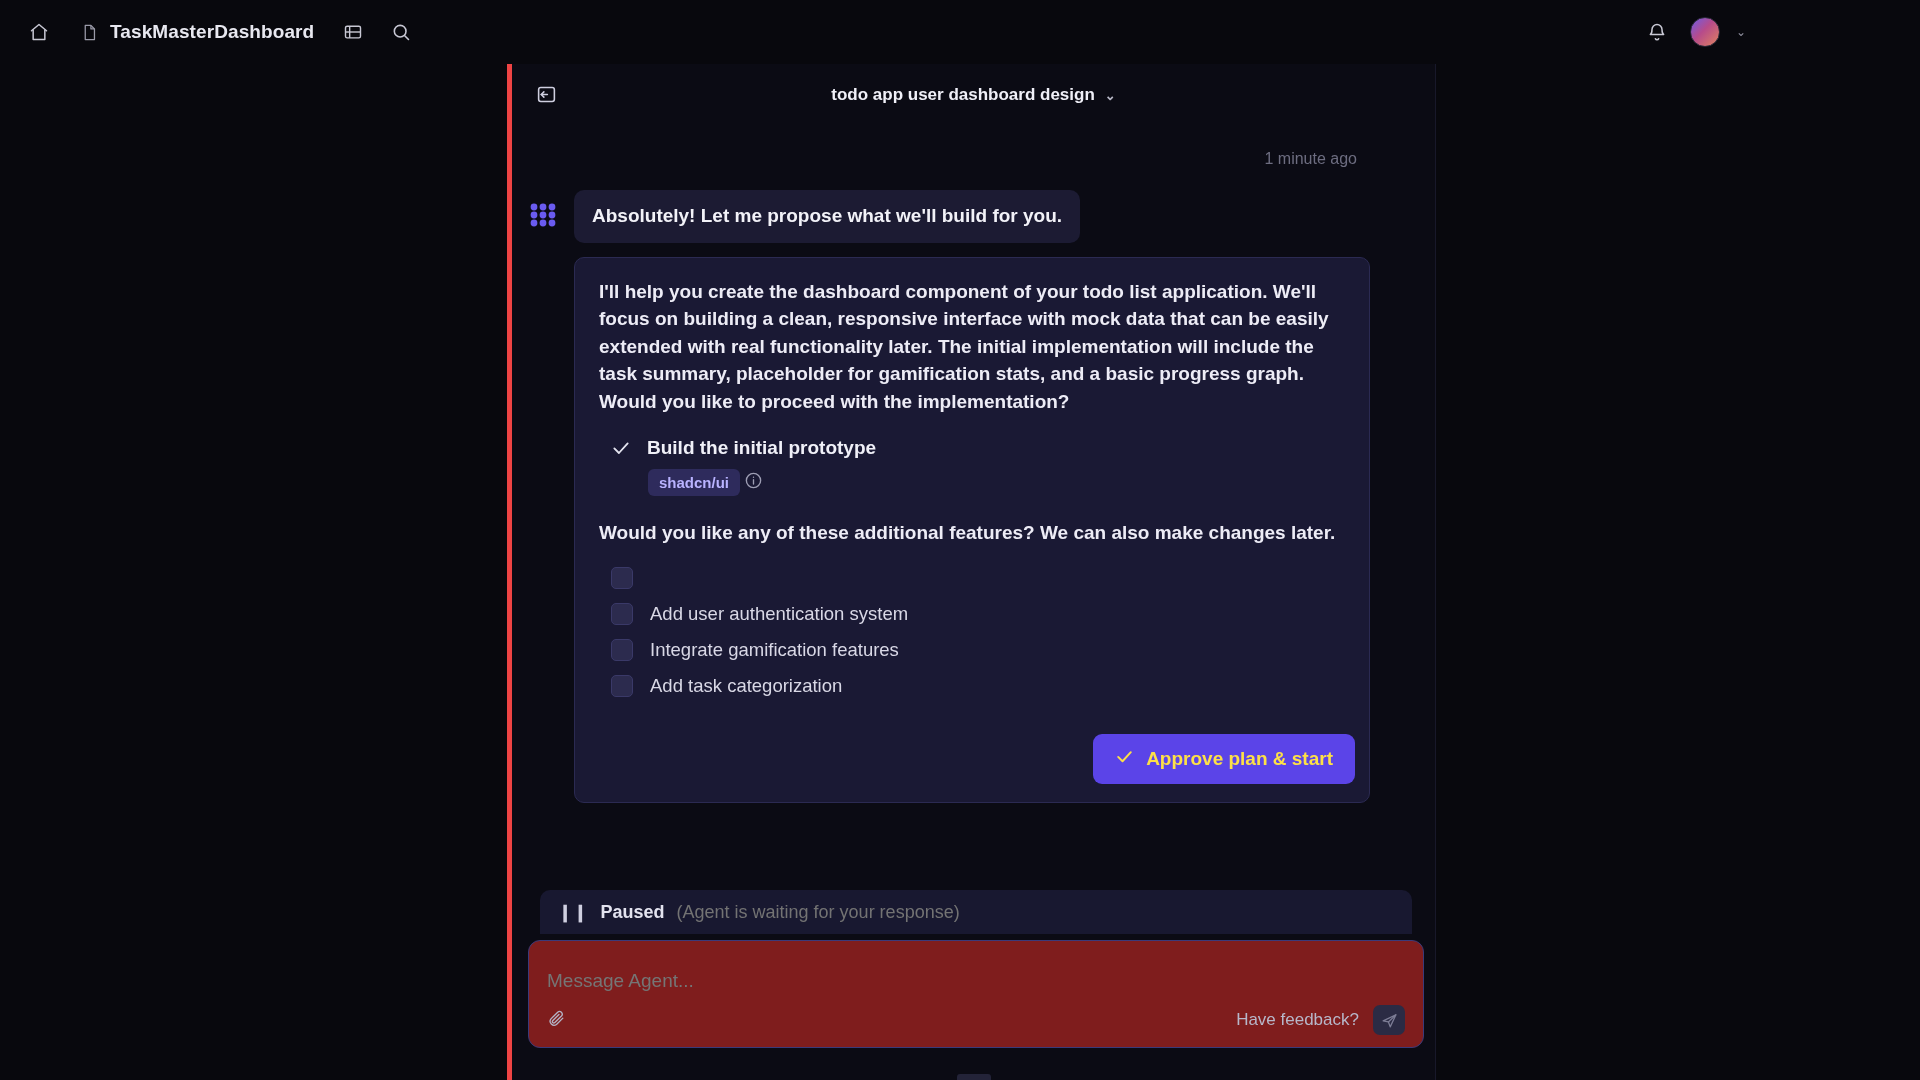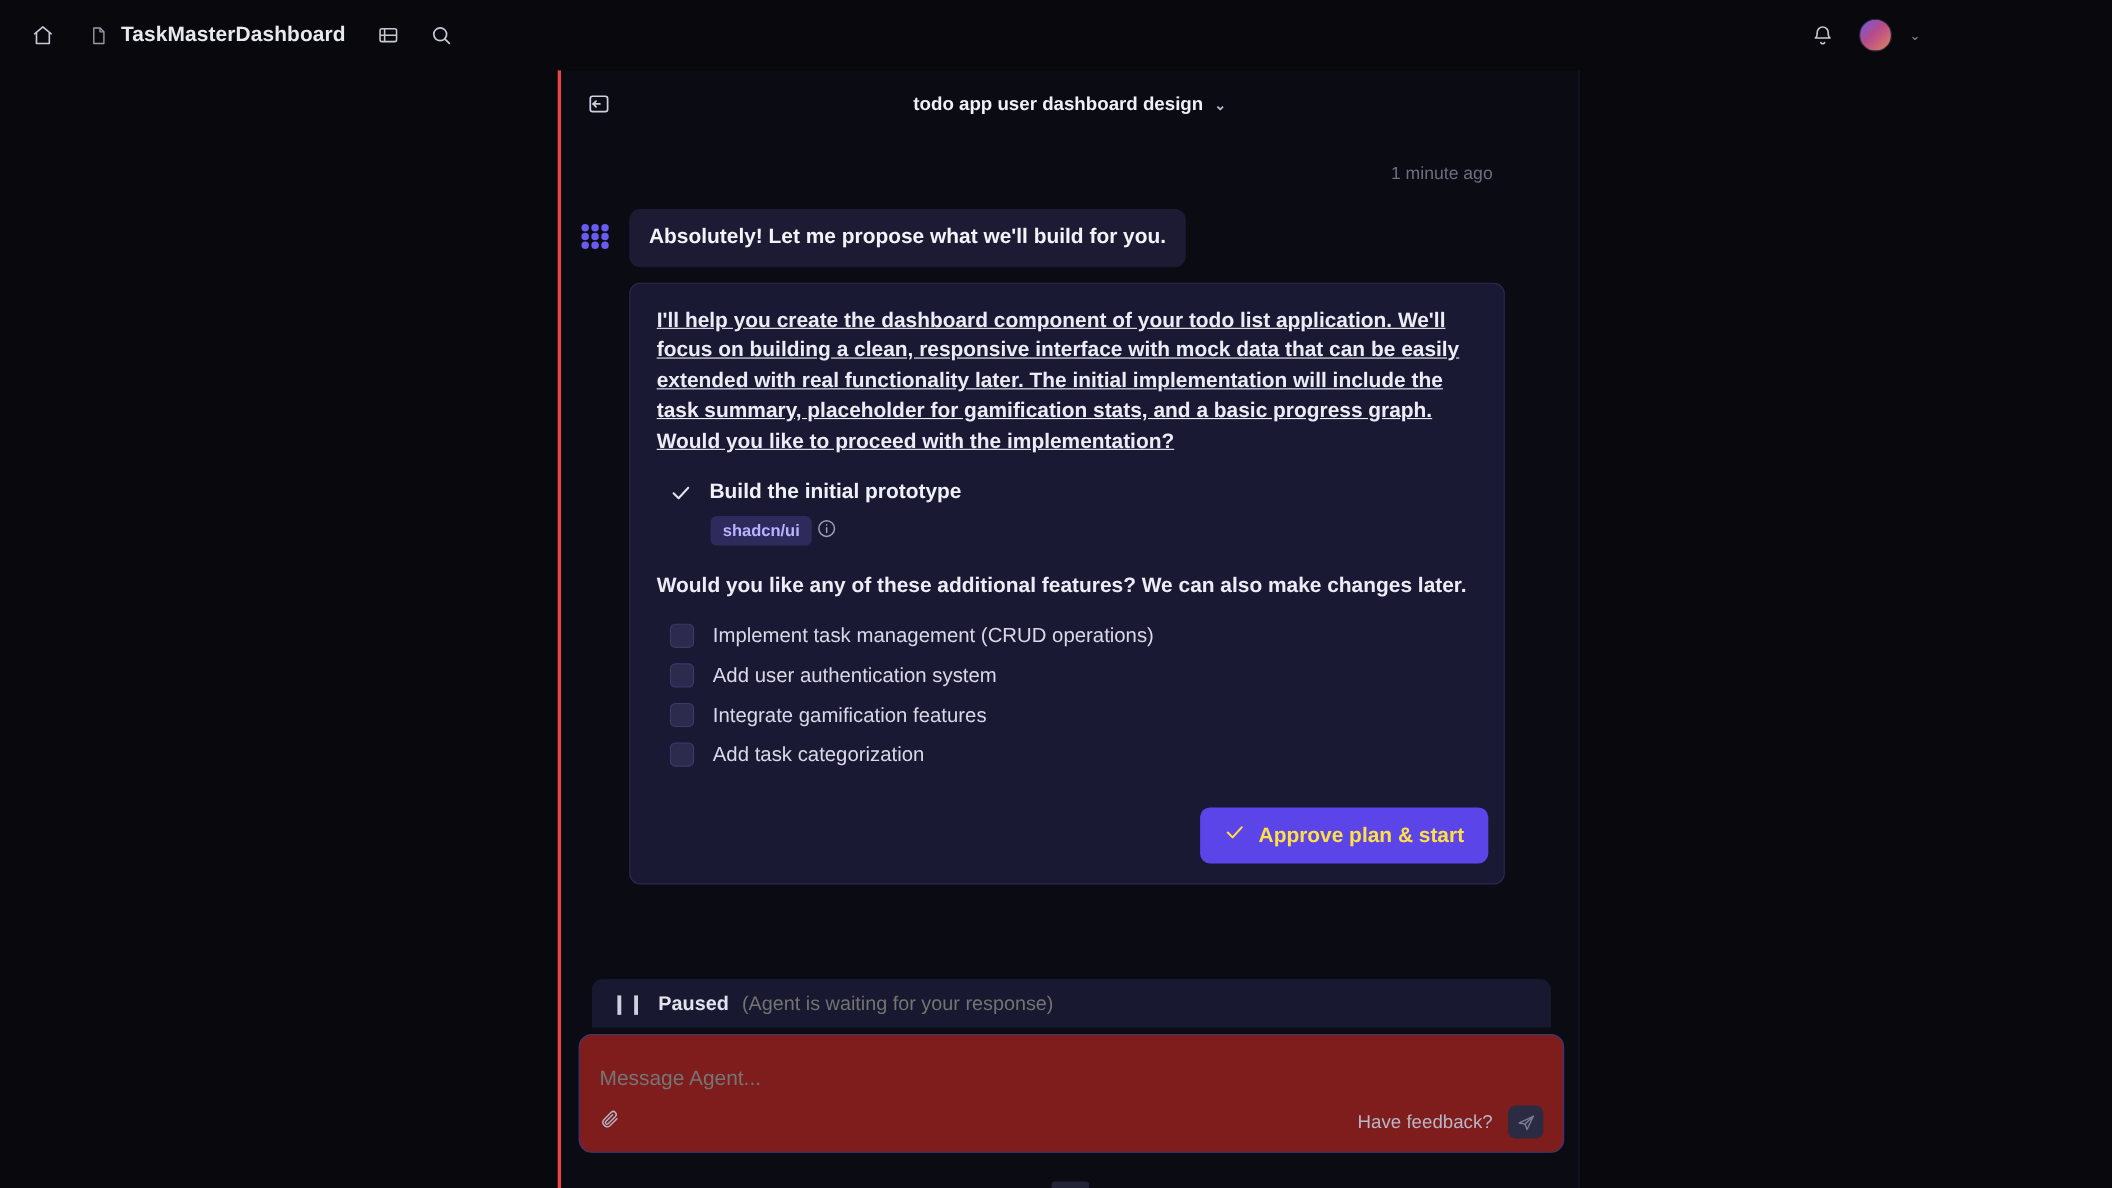--- a/index.html
+++ b/index.html
@@ -54,21 +54,21 @@
     border: 1px solid #2a2a3a;
   }
   .chev-small { color: #8f8f9e; font-size: 12px; }
 
   
   .panel {
     position: absolute;
     left: 507px; top: 64px;
     width: 929px; height: 1016px;
     background: #0b0b14;
-    border-left: 3px solid #ef4444;
+    border-left: 5px solid #ef4444;
     border-right: 1px solid #18182a;
   }
   .panel-header {
     position: relative;
     height: 62px;
     display: flex;
     align-items: center;
     justify-content: center;
   }
   .collapse-btn {
@@ -125,21 +125,20 @@
     border: 1px solid #2b2a52;
     border-radius: 10px;
     overflow: hidden;
   }
   .plan-body { padding: 20px 24px 10px 24px; }
   .plan-text {
     color: #edecf6;
     font-size: 19px;
     font-weight: 600;
     line-height: 1.45;
-    text-decoration: underline;
   }
   .plan-step {
     display: flex; align-items: center; gap: 16px;
     padding: 22px 0 0 12px;
   }
   .check-icon { color: #e3e3ee; width: 20px; height: 20px; }
   .plan-step-label {
     color: #f0f0f8;
     font-size: 19px;
     font-weight: 600;
@@ -376,21 +375,20 @@
               <circle cx="12" cy="7.8" r="0.9" fill="currentColor" stroke="none"></circle>
             </svg>
         </span>
       </div>
 
       <div class="plan-question">Would you like any of these additional features? We can also make changes later.</div>
 
       <div class="opt-list">
         <div class="opt">
           <span class="opt-box"></span>
-          <span class="opt-label">Implement task management (CRUD operations)</span>
         </div>
         <div class="opt">
           <span class="opt-box"></span>
           <span class="opt-label">Add user authentication system</span>
         </div>
         <div class="opt">
           <span class="opt-box"></span>
           <span class="opt-label">Integrate gamification features</span>
         </div>
         <div class="opt">

